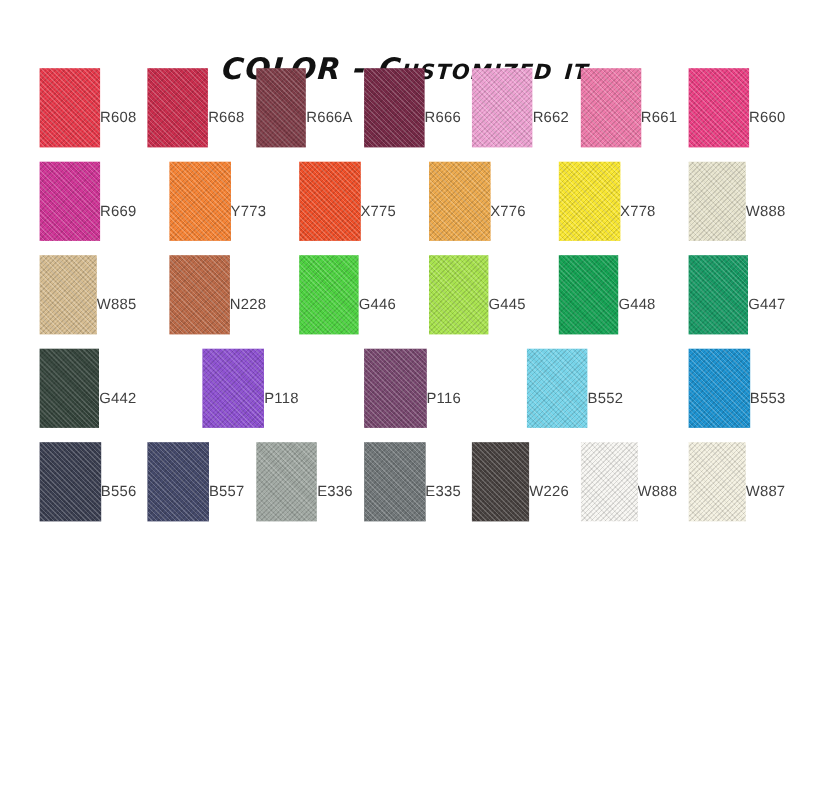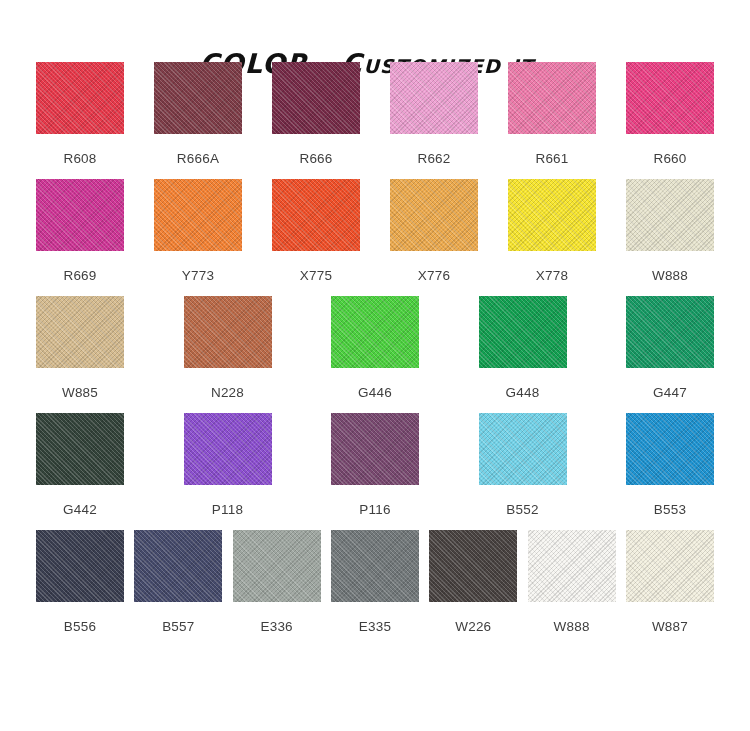--- a/index.html
+++ b/index.html
@@ -50,21 +50,21 @@
     box-sizing: border-box;
   }
   .swatch-row {
     display: flex;
     justify-content: space-between;
     margin-bottom: 13px;
   }
   .swatch-cell {
     width: 88px;
     display: flex;
-    flex-direction: column;
+    flex-direction: row;
     align-items: center;
   }
 
   .swatch-chip {
     width: 88px;
     height: 72px;
     position: relative;
     overflow: hidden;
     background-color: #cccccc;
   }
@@ -117,20 +117,24 @@
     <span class="title">COLOR - Customized it.</span>
   </div>
 
   <div class="grid">
       <div class="swatch-row">
         <div class="swatch-cell">
           <div class="swatch-chip" style="background-color: rgb(232, 56, 74);"></div>
           <div class="swatch-label">R608</div>
         </div>
         <div class="swatch-cell">
+          <div class="swatch-chip" style="background-color: rgb(201, 45, 77);"></div>
+          <div class="swatch-label">R668</div>
+        </div>
+        <div class="swatch-cell">
           <div class="swatch-chip" style="background-color: rgb(126, 60, 71);"></div>
           <div class="swatch-label">R666A</div>
         </div>
         <div class="swatch-cell">
           <div class="swatch-chip" style="background-color: rgb(118, 42, 71);"></div>
           <div class="swatch-label">R666</div>
         </div>
         <div class="swatch-cell">
           <div class="swatch-chip" style="background-color: rgb(239, 162, 211);"></div>
           <div class="swatch-label">R662</div>
@@ -177,20 +181,24 @@
         </div>
         <div class="swatch-cell">
           <div class="swatch-chip" style="background-color: rgb(187, 106, 72);"></div>
           <div class="swatch-label">N228</div>
         </div>
         <div class="swatch-cell">
           <div class="swatch-chip" style="background-color: rgb(76, 210, 63);"></div>
           <div class="swatch-label">G446</div>
         </div>
         <div class="swatch-cell">
+          <div class="swatch-chip" style="background-color: rgb(168, 228, 76);"></div>
+          <div class="swatch-label">G445</div>
+        </div>
+        <div class="swatch-cell">
           <div class="swatch-chip" style="background-color: rgb(18, 160, 81);"></div>
           <div class="swatch-label">G448</div>
         </div>
         <div class="swatch-cell">
           <div class="swatch-chip" style="background-color: rgb(22, 154, 100);"></div>
           <div class="swatch-label">G447</div>
         </div>
       </div>
       <div class="swatch-row">
         <div class="swatch-cell">

